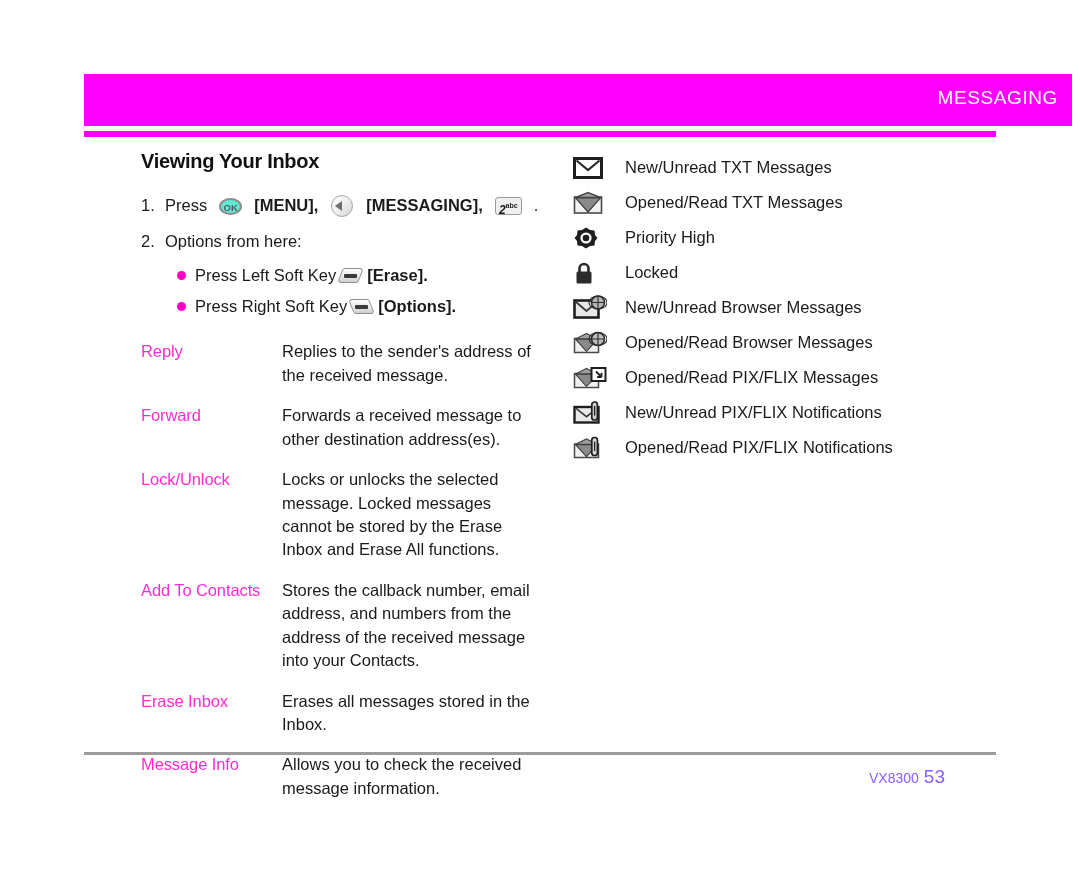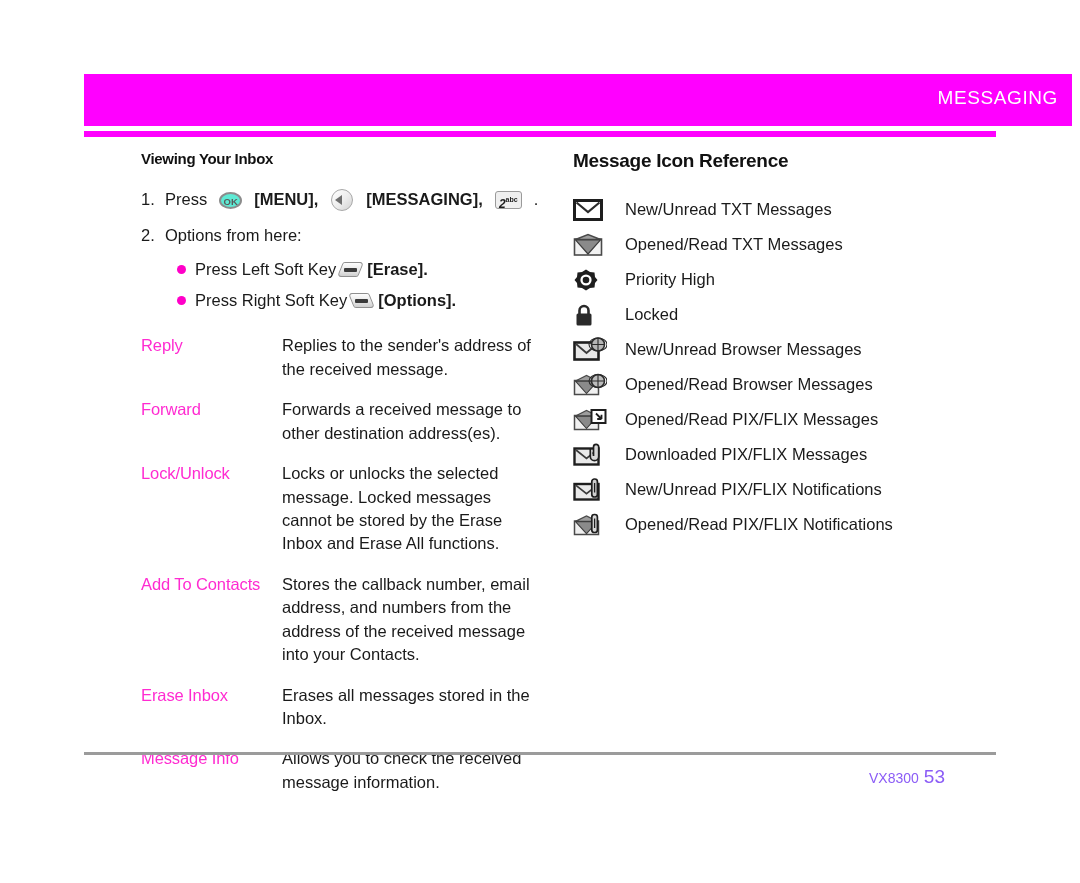--- a/index.html
+++ b/index.html
@@ -52,21 +52,21 @@
     left: 141px; top: 150px;
     width: 400px;
   }
   .col-right {
     position: absolute;
     left: 573px; top: 150px;
     width: 424px;
   }
 
   .section-title {
-    font-size: 15px;
+    font-size: 20px;
     font-weight: bold;
     color: #111111;
     letter-spacing: -0.3px;
     margin: 0 0 22px 0;
     font-family: "Liberation Sans", sans-serif;
   }
   .col-right .section-title {
     font-size: 19px;
     margin-bottom: 20px;
   }
@@ -338,21 +338,20 @@
       <div class="def-row">
         <div class="def-term">Message Info</div>
         <div class="def-desc">Allows you to check the received message information.</div>
       </div>
     </div>
 
   </div>
 
   <div class="col-right">
 
-    <div class="section-title">Message Icon Reference</div>
 
     <div class="icon-row">
       <div class="icon-cell">
         <svg class="gi" width="30" height="24" viewBox="0 0 30 24">
           <rect x="1.5" y="2.5" width="27" height="19" fill="#ffffff" stroke="#1e1e1e" stroke-width="3"></rect>
           <path d="M3.5 4.5 L15 14 L26.5 4.5" fill="none" stroke="#2b2b2b" stroke-width="2.2"></path>
         </svg>
       </div>
       <div class="icon-label">New/Unread TXT Messages</div>
     </div>
@@ -420,30 +419,20 @@
           <rect x="1.5" y="8.5" width="24" height="14" fill="#f0f0f0" stroke="#4a4a4a" stroke-width="1.5"></rect>
           <path d="M2.5 9 L13.5 3.5 L24.5 9 Z" fill="#9e9e9e" stroke="#4a4a4a" stroke-width="1.3"></path>
           <path d="M2.5 9.2 L13.5 21.5 L24.5 9.2 Z" fill="#8a8a8a" stroke="#3d3d3d" stroke-width="1.1"></path>
           <rect x="18.5" y="3" width="14" height="13" fill="#ffffff" stroke="#1e1e1e" stroke-width="2"></rect>
           <path d="M23 6.5 L28.5 12 M28.5 12 L28.5 7.8 M28.5 12 L24.2 12" fill="none" stroke="#1e1e1e" stroke-width="1.8"></path>
         </svg>
       </div>
       <div class="icon-label">Opened/Read PIX/FLIX Messages</div>
     </div>
 
-    <div class="icon-row">
-      <div class="icon-cell">
-        <svg class="gi" width="32" height="26" viewBox="0 0 32 26">
-          <rect x="1.5" y="6.5" width="24" height="16" fill="#e9e9e9" stroke="#1e1e1e" stroke-width="2.4"></rect>
-          <path d="M3 8 L13.5 16.5 L24 8" fill="none" stroke="#3a3a3a" stroke-width="1.7"></path>
-          <path d="M20.5 14 L20.5 5 a2.6 2.6 0 0 1 5.2 0 L25.7 14.5 a4.2 4.2 0 0 1 -8.4 0 L17.3 7" fill="#d8d8d8" stroke="#1e1e1e" stroke-width="1.7"></path>
-        </svg>
-      </div>
-      <div class="icon-label">Downloaded PIX/FLIX Messages</div>
-    </div>
 
     <div class="icon-row">
       <div class="icon-cell">
         <svg class="gi" width="32" height="26" viewBox="0 0 32 26">
           <rect x="1.5" y="7" width="24" height="15.5" fill="#e9e9e9" stroke="#1e1e1e" stroke-width="2.4"></rect>
           <path d="M3 8.4 L13.5 16.6 L24 8.4" fill="none" stroke="#3a3a3a" stroke-width="1.7"></path>
           <rect x="18.8" y="2" width="5.6" height="18" rx="2.6" fill="#cfcfcf" stroke="#1e1e1e" stroke-width="1.7"></rect>
           <path d="M21.6 6 L21.6 15.5" stroke="#1e1e1e" stroke-width="1.3"></path>
         </svg>
       </div>

